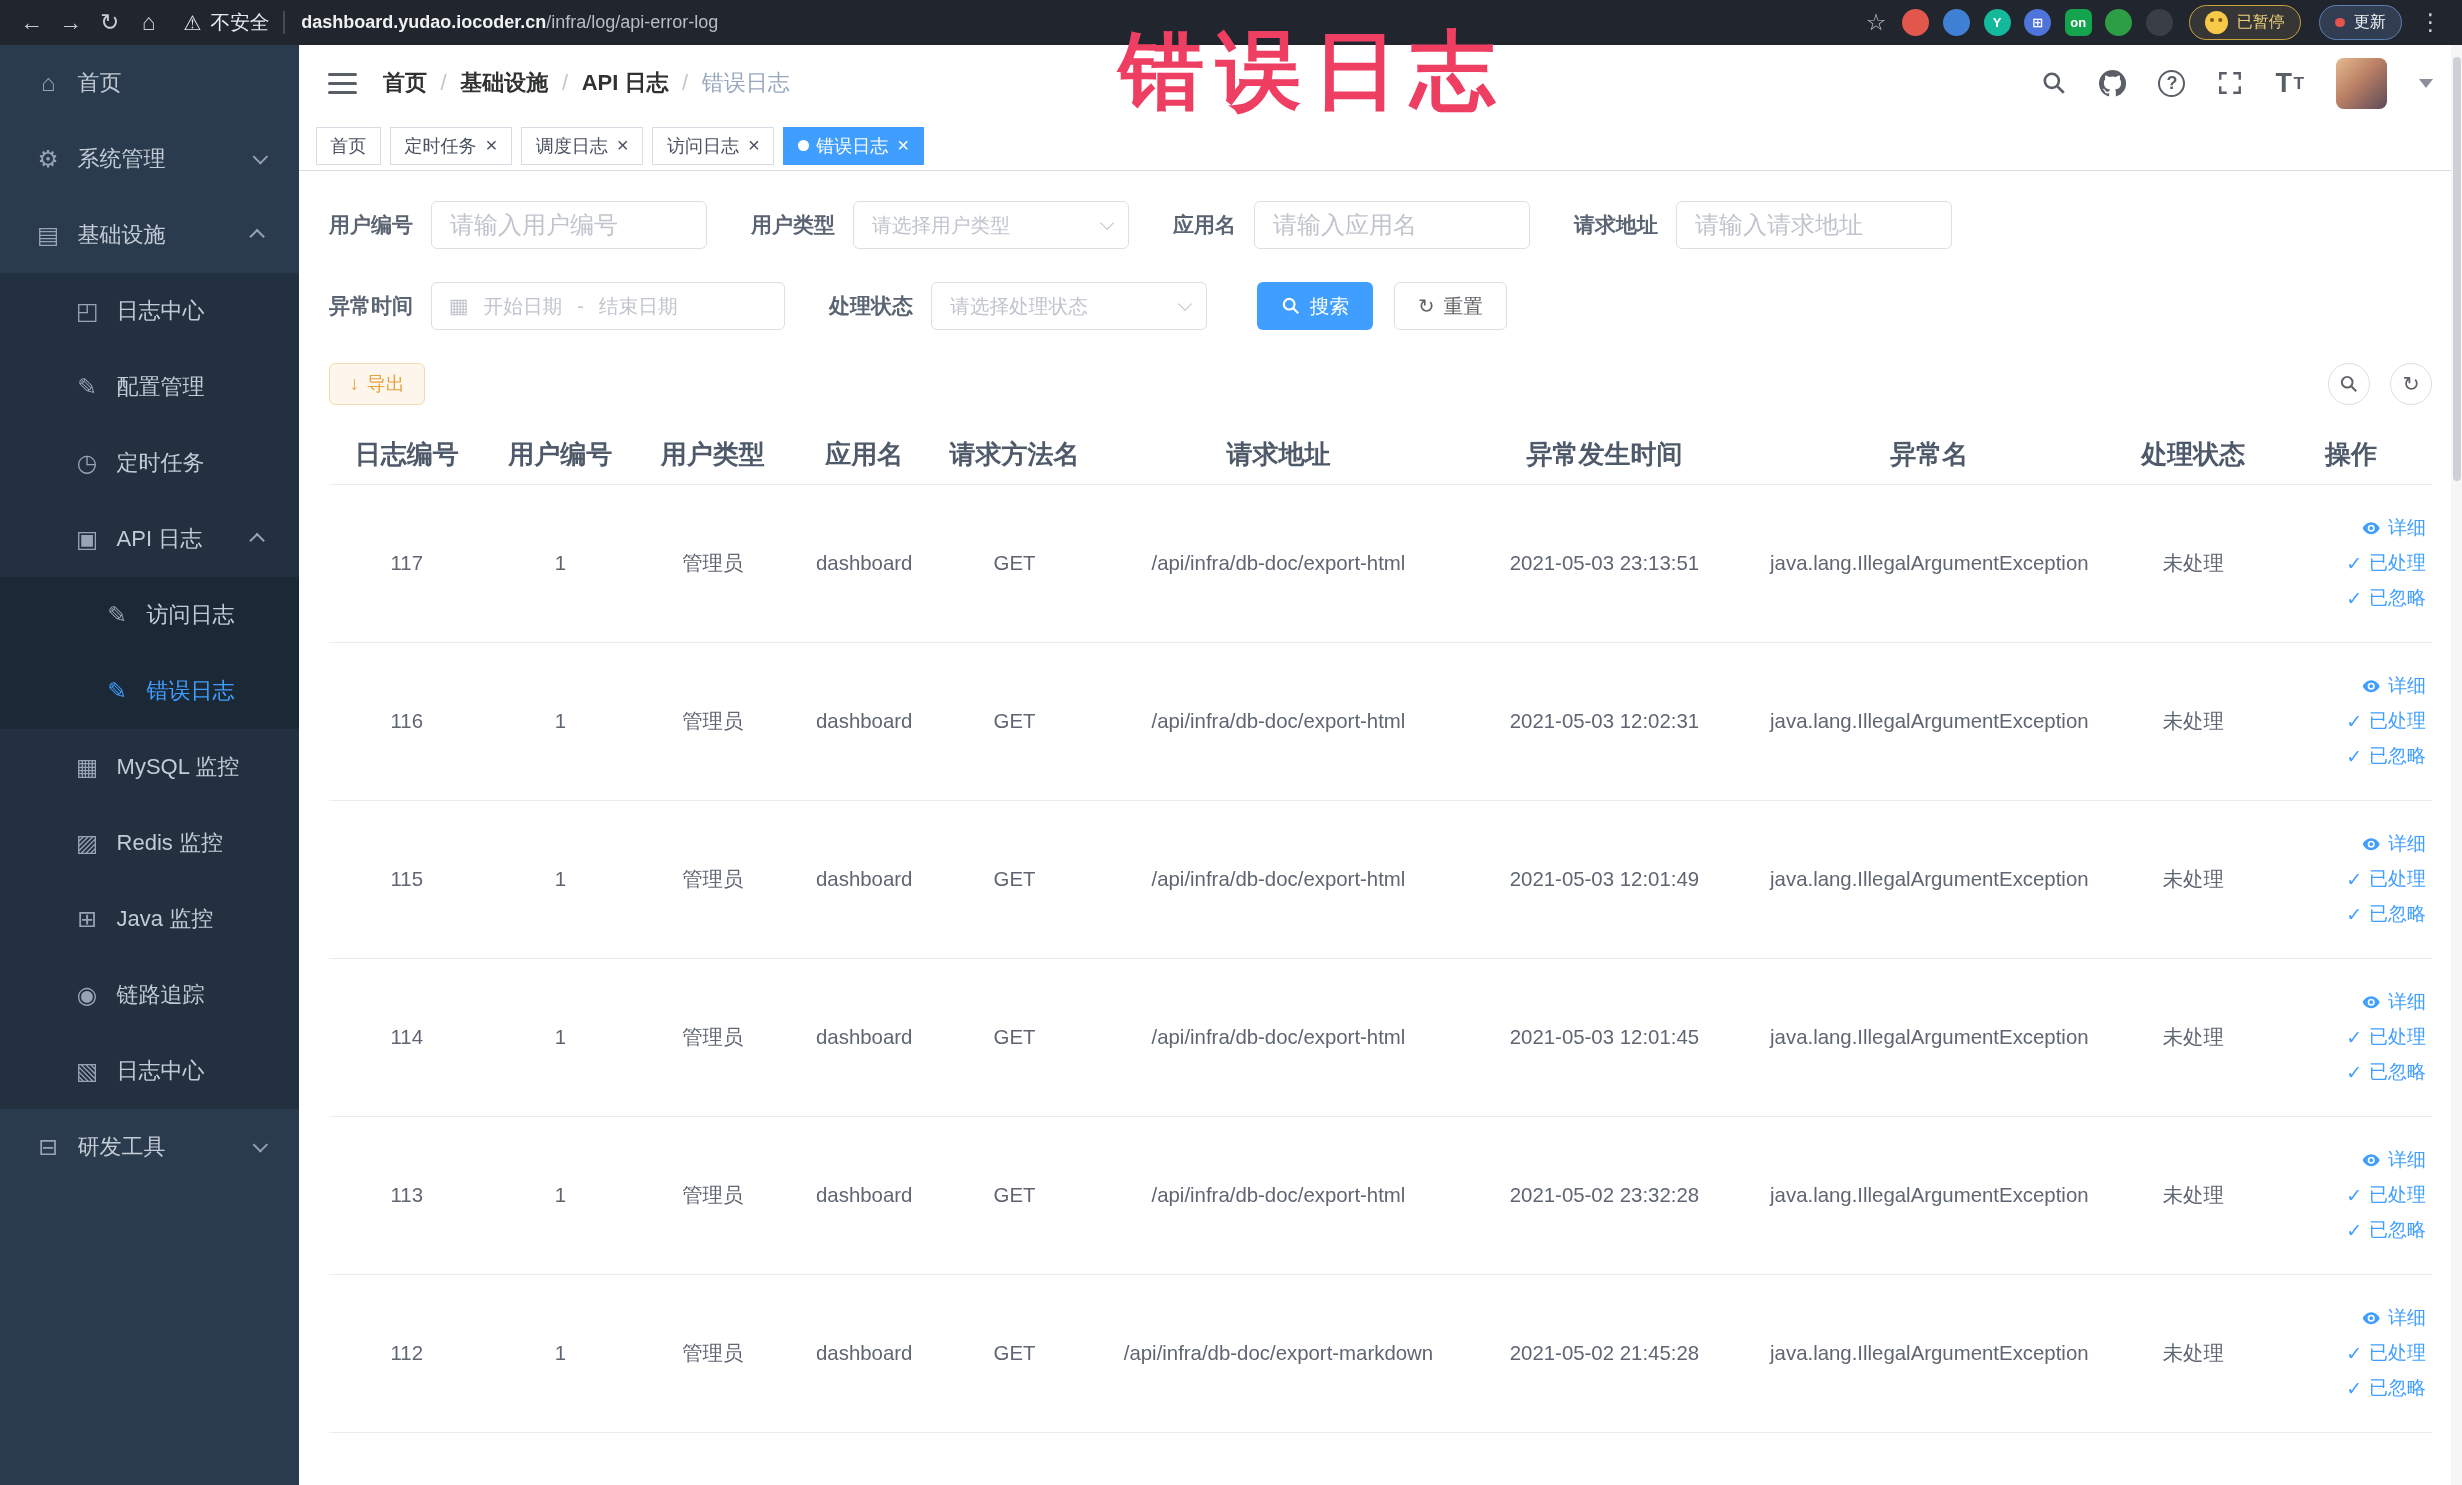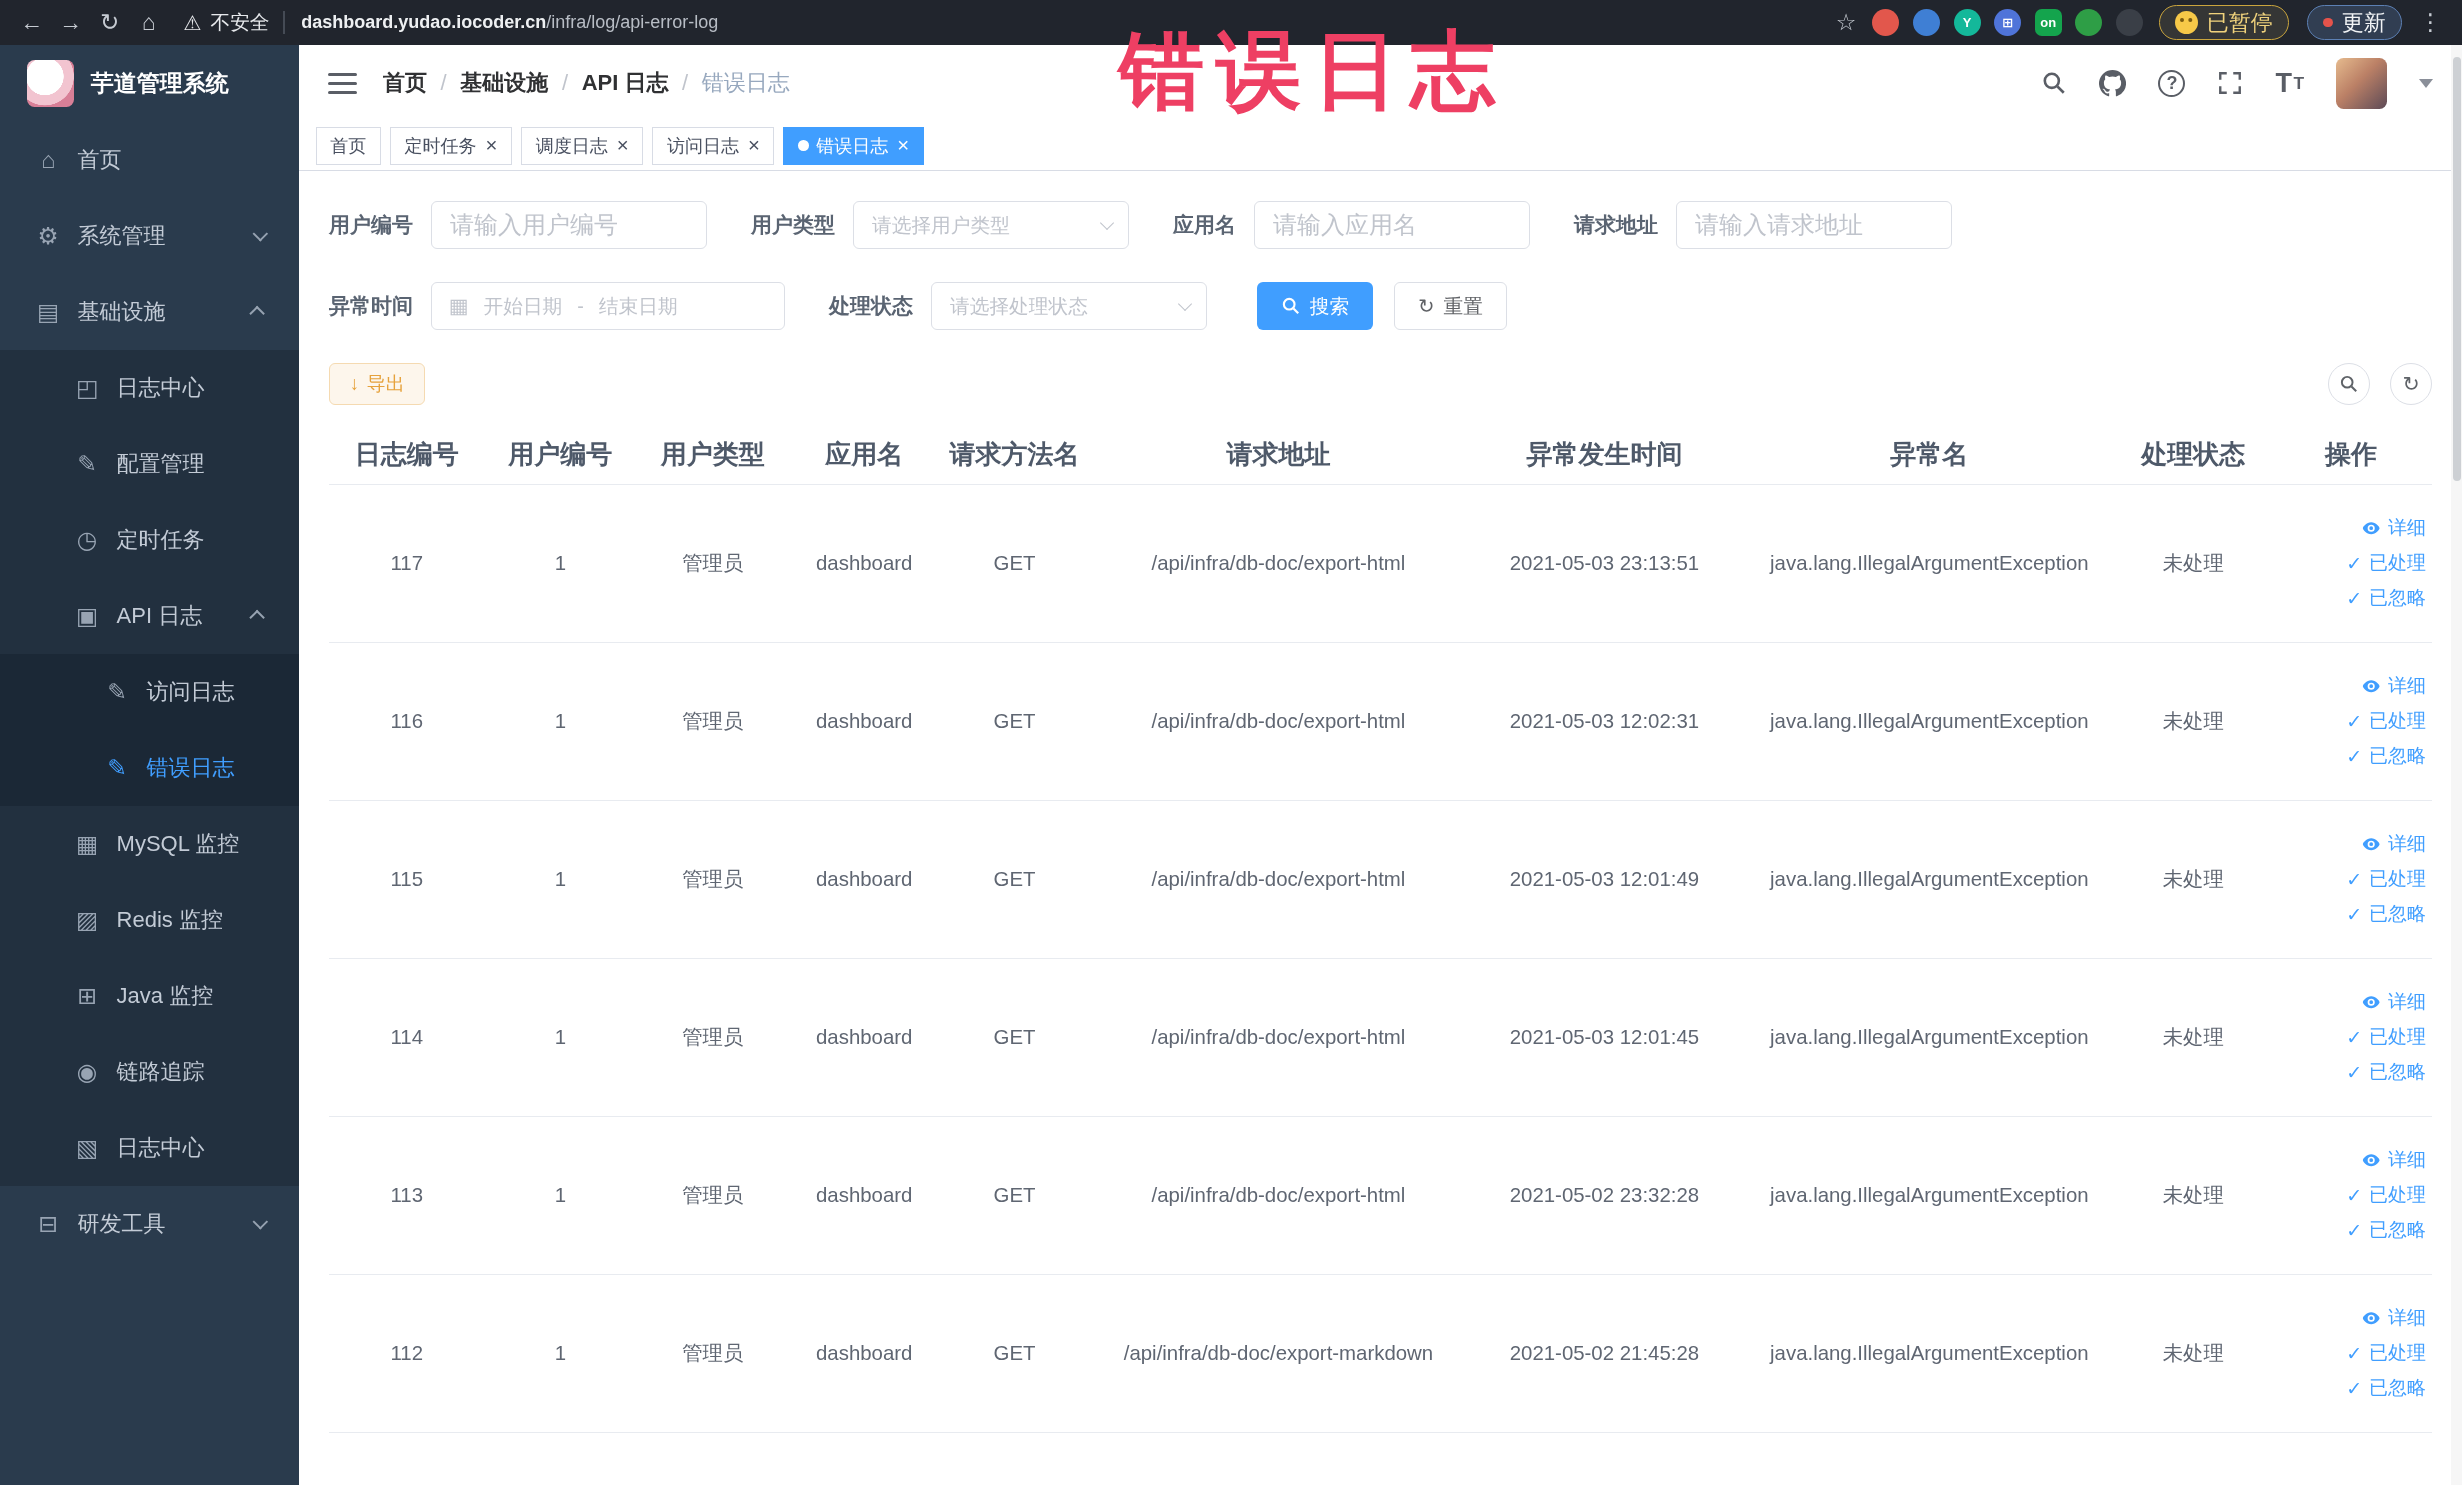--- a/index.html
+++ b/index.html
@@ -17,21 +17,21 @@
   .url-path{color:#b8bdc5;}
   .chrome-spacer{flex:1;}
   .ext{width:27px;height:27px;border-radius:50%;display:flex;align-items:center;justify-content:center;font-size:13px;color:#fff;margin:0 5.3px;flex:0 0 auto;cursor:pointer;font-weight:700;}
   .e1{background:#e2574c;}
   .e2{background:#3f7fd4;}
   .e3{background:#14b89a;}
   .e4{background:#4f74d9;}
   .e5{background:#14a44d;border-radius:6.8px;font-size:13px;}
   .e6{background:#2e9e46;}
   .e7{background:#3a3f47;}
-  .pill{display:flex;align-items:center;gap:9px;height:35px;padding:0 15px;border-radius:18px;font-size:22px;margin:0 7.6px;flex:0 0 auto;cursor:pointer;}
+  .pill{display:flex;align-items:center;gap:9px;height:35px;padding:0 15px;border-radius:18px;font-size:16px;margin:0 7.6px;flex:0 0 auto;cursor:pointer;}
   .pill.paused{border:0.8px solid #caa53d;color:#f0d27c;background:rgba(240,210,124,0.10);}
   .smiley{width:23px;height:23px;border-radius:50%;background:#f7c948;position:relative;}
   .smiley::after{content:"";position:absolute;left:5.3px;top:6.8px;width:3.8px;height:3.8px;border-radius:50%;background:#7a5b10;box-shadow:8.3px 0 0 #7a5b10;}
   .pill.update{border:0.8px solid #5c80b4;background:rgba(92,128,180,0.28);color:#f2f4f6;}
   .reddot{width:9.8px;height:9.8px;border-radius:50%;background:#e5534b;}
 
   
   .app{display:flex;height:1440px;}
 
   
@@ -143,24 +143,20 @@
   <span class="pill update">
     <span class="reddot"></span>
     <span>更新</span>
   </span>
   <span class="cbtn">⋮</span>
 </div>
 
 <div class="app">
 
   <aside class="sidebar">
-    <div class="logo-bar">
-      <span class="logo-img"></span>
-      <span class="logo-title">芋道管理系统</span>
-    </div>
     <nav class="menu">
         <div class="menu-item d0">
           <span class="mi-icon">⌂</span>
           <span class="mi-label">首页</span>
         </div>
         <div class="menu-item d0">
           <span class="mi-icon">⚙</span>
           <span class="mi-label">系统管理</span>
           <span class="chev down"></span>
         </div>

